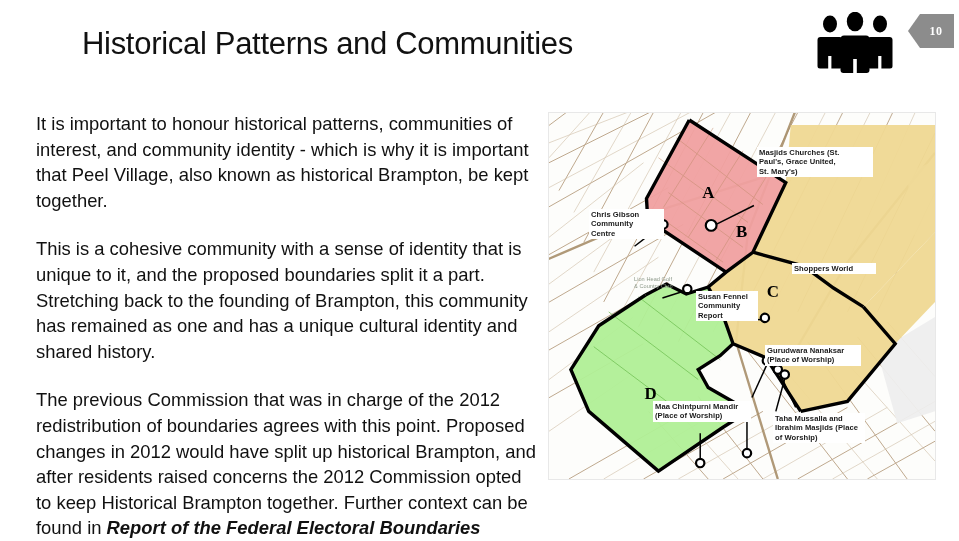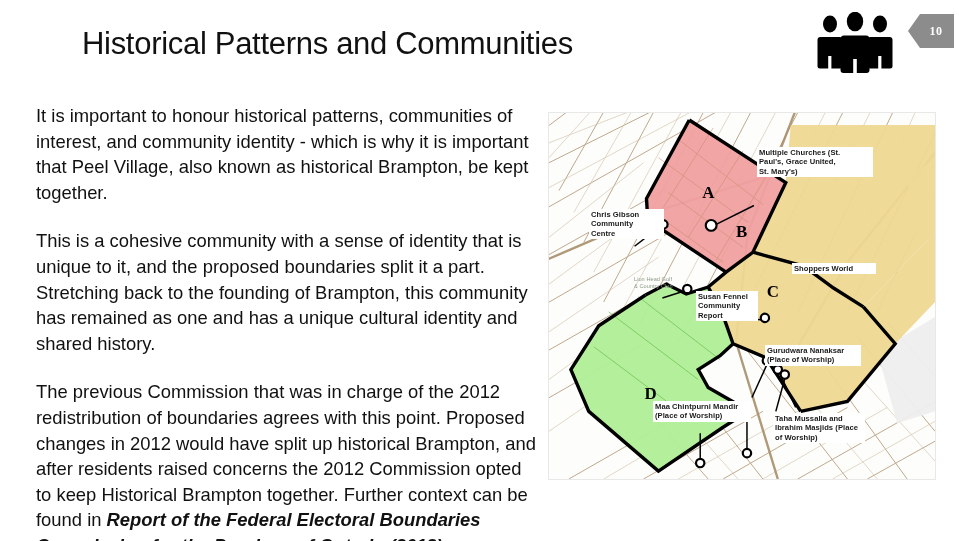--- a/index.html
+++ b/index.html
@@ -52,20 +52,21 @@
   .body-text {
     position:absolute;
     left:36px; top:103px;
     width:505px;
   }
   .body-text p {
     font-size:18.4px;
     line-height:25.6px;
     color:#111;
     margin-bottom:23px;
+    margin-top:8px;
   }
   .body-text p:last-child { margin-bottom:0; }
   .citation {
     font-weight:bold;
     font-style:italic;
   }
 
   
   .map-frame {
     position:absolute;
@@ -261,21 +262,21 @@
       <text x="154" y="85" font-family="Liberation Serif, serif" font-size="17" font-weight="bold" fill="#000">A</text>
       <text x="188" y="125" font-family="Liberation Serif, serif" font-size="17" font-weight="bold" fill="#000">B</text>
       <text x="219" y="185" font-family="Liberation Serif, serif" font-size="17" font-weight="bold" fill="#000">C</text>
       <text x="96" y="288" font-family="Liberation Serif, serif" font-size="17" font-weight="bold" fill="#000">D</text>
     </svg>
 
     <div class="map-label" style="left:40px;  top:96px;  width:75px;  text-align:left;">Chris Gibson
 Community
 Centre</div>
 
-    <div class="map-label" style="left:208px; top:34px;  width:116px;">Multiple Churches (St.
+    <div class="map-label" style="left:208px; top:34px;  width:116px;">Masjids Churches (St.
 Paul's, Grace United,
 St. Mary's)</div>
 
 
     <div class="map-label" style="left:243px; top:150px; width:84px;">Shoppers World</div>
 
     <div class="map-label" style="left:147px; top:178px; width:62px;">Susan Fennel
 Community
 Report</div>
 

